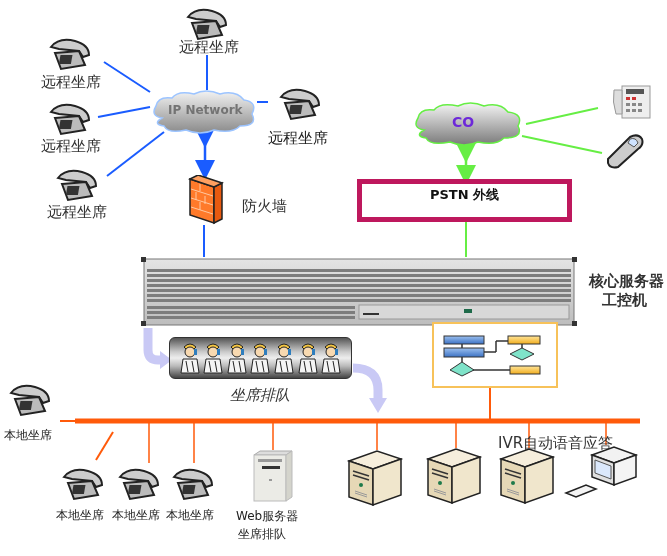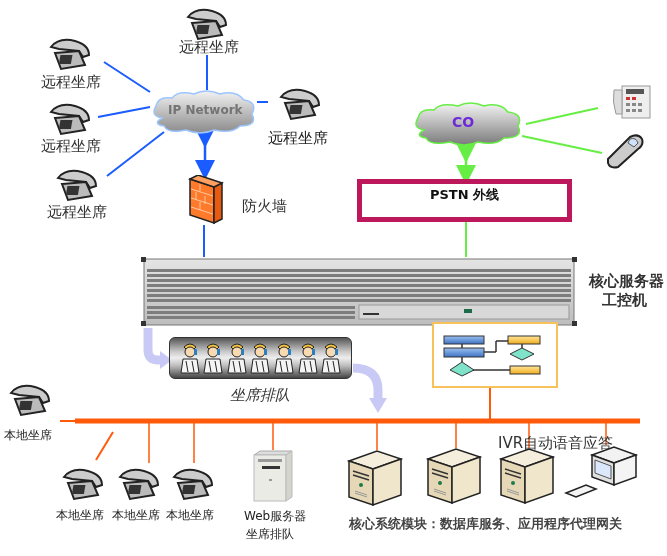--- a/index.html
+++ b/index.html
@@ -349,21 +349,21 @@
 <div class="abs" style="left:252px;top:449px;width:42px;height:54px;">
   <svg width="42" height="54" viewBox="0 0 42 54">
       <path d="M2,6 L8,2 L40,2 L34,6 Z" fill="#ddd" stroke="#aaa"></path>
       <rect x="2" y="6" width="32" height="46" fill="#ebebe6" stroke="#bbb"></rect>
       <path d="M34,6 L40,2 L40,48 L34,52 Z" fill="#d4d4cc" stroke="#bbb"></path>
       <rect x="6" y="10" width="24" height="3" fill="#999"></rect>
       <rect x="10" y="17" width="18" height="3" fill="#333"></rect>
       <rect x="17" y="30" width="3" height="2" fill="#999"></rect>
     </svg>
 </div>
-<div class="label label-dark" style="left:236px;top:507px;font-size:12px;line-height:18px;margin-left:8px;">
+<div class="label label-dark" style="left:236px;top:507px;font-size:12px;line-height:18px;">
   <div>Web服务器</div>
   <div style="padding-left:2px;">坐席排队</div>
 </div>
 
 <div class="abs" style="left:345px;top:449px;width:60px;height:58px;">
   <svg width="60" height="58" viewBox="0 0 60 58">
       <path d="M4,12 L32,2 L56,10 L28,20 Z" fill="#f6eedc" stroke="#222" stroke-width="1.5"></path>
       <path d="M4,12 L28,20 L28,56 L4,48 Z" fill="#e6d8b6" stroke="#222" stroke-width="1.5"></path>
       <path d="M28,20 L56,10 L56,46 L28,56 Z" fill="#f0e6cc" stroke="#222" stroke-width="1.5"></path>
       <g stroke="#333" stroke-width="1.5">
@@ -413,14 +413,13 @@
   <svg width="80" height="60" viewBox="0 0 80 60">
       <path d="M30,10 L52,2 L74,10 L52,18 Z" fill="#f2f2f2" stroke="#222" stroke-width="1.5"></path>
       <path d="M30,10 L52,18 L52,40 L30,32 Z" fill="#e0e0e0" stroke="#222" stroke-width="1.5"></path>
       <path d="M52,18 L74,10 L74,32 L52,40 Z" fill="#f4f4f4" stroke="#222" stroke-width="1.5"></path>
       <path d="M33,15 L49,21 L49,34 L33,28 Z" fill="#dbe8fb" stroke="#555"></path>
       <path d="M4,48 L24,40 L34,44 L14,52 Z" fill="#f4f4f4" stroke="#222" stroke-width="1.5"></path>
     </svg>
 </div>
 
 <div class="desc">
-  <div>核心系统模块：数据库服务、应用程序代理网关</div>
 </div>
 
 </body></html>

